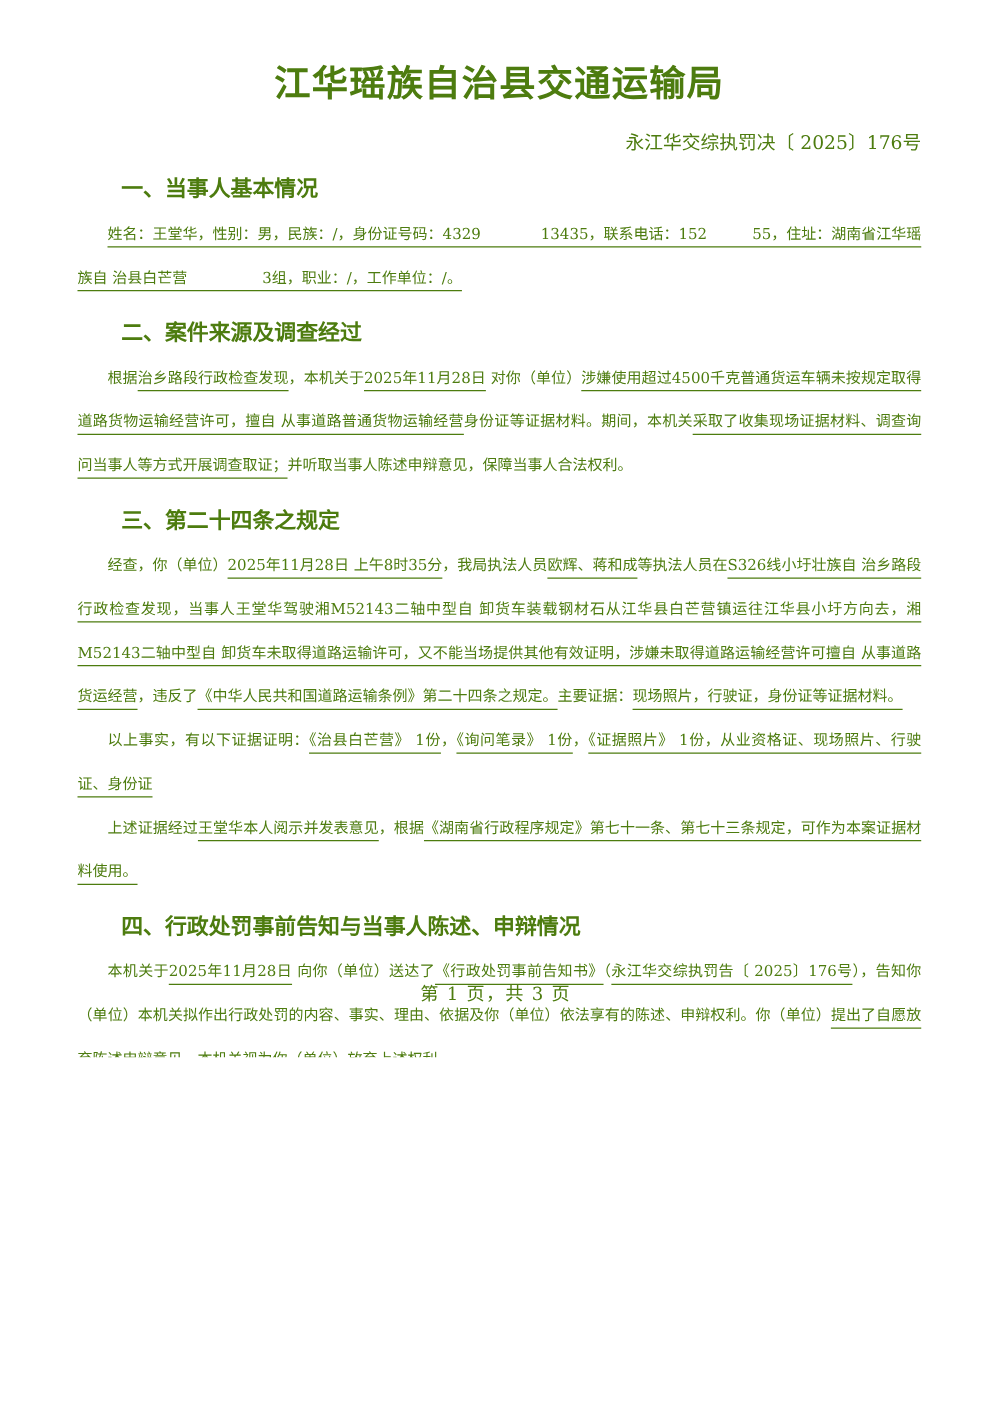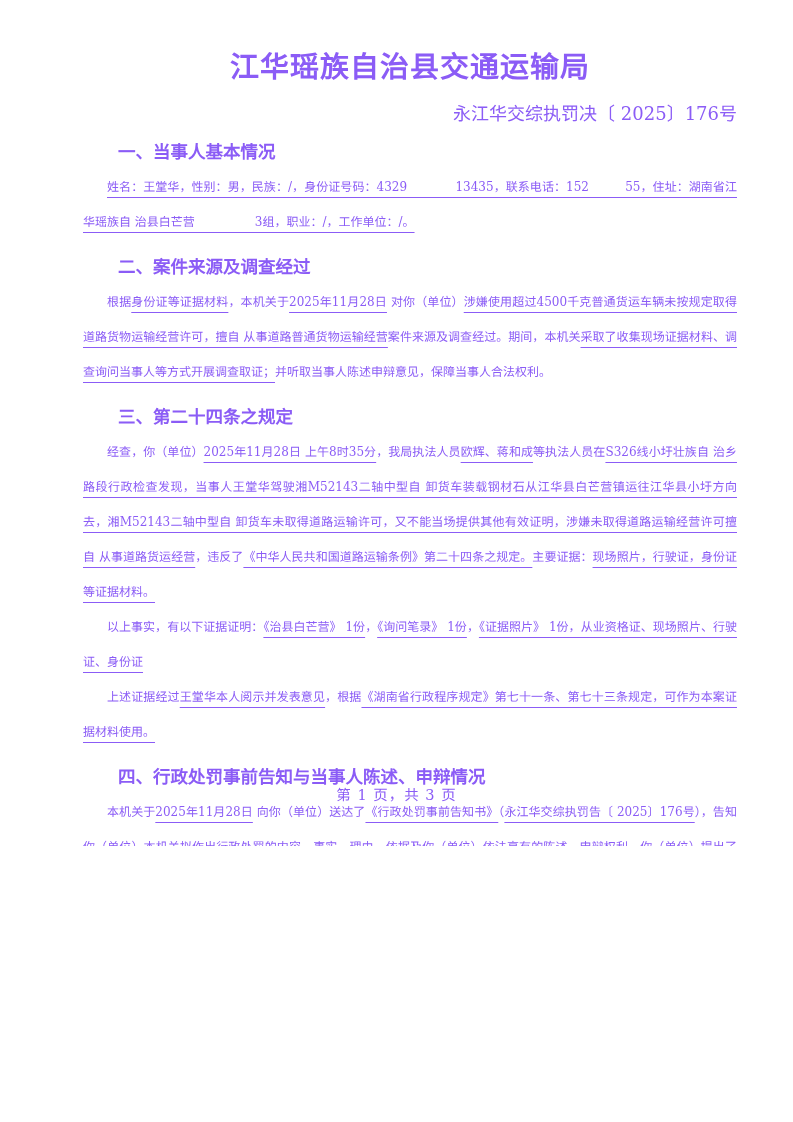--- a/index.html
+++ b/index.html
@@ -2,37 +2,37 @@
 <html lang="zh-CN"><head>
 <meta charset="utf-8">
 <style>
   html, body { margin: 0; padding: 0; background: #ffffff; }
   .page {
     position: relative;
     width: 793px;
     height: 846px;
     margin: 0 auto;
     background: #ffffff;
-    color: #8b5cf6;
+    color: #4d7c0f;
     font-family: "DejaVu Serif", "Liberation Serif", serif;
     overflow: hidden;
     box-sizing: border-box;
-    padding: 44px 56px 0 83px;
+    padding: 44px 56px 0 62px;
   }
   .titles { text-align: center; }
   .title {
     font-family: "DejaVu Sans", "Liberation Sans", sans-serif;
     font-weight: bold;
     font-size: 29px;
     line-height: 47px;
     letter-spacing: 1px;
   }
   .doc-number {
     text-align: right;
-    font-size: 18px;
+    font-size: 15px;
     line-height: 22px;
     margin-top: 12px;
     margin-bottom: 10px;
   }
   .content { display: block; }
   .sec-heading {
     font-family: "DejaVu Sans", "Liberation Sans", sans-serif;
     font-weight: bold;
     font-size: 17.5px;
     line-height: 35px;
@@ -70,21 +70,21 @@
   <header class="titles">
     <div class="title">江华瑶族自治县交通运输局</div>
   </header>
 
   <div class="doc-number">永江华交综执罚决〔 2025〕176号</div>
 
   <main class="content">
       <div class="sec-heading">一、当事人基本情况</div>
       <p class="para"><span class="u">姓名：王堂华，性别：男，民族：/，身份证号码：4329　　　　13435，联系电话：152　　　55，住址：湖南省江华瑶族自 治县白芒营　　　　　3组，职业：/，工作单位：/。</span></p>
       <div class="sec-heading">二、案件来源及调查经过</div>
-      <p class="para"><span>根据</span><span class="u">身份证等证据材料</span><span>，本机关于</span><span class="u">2025年11月28日</span><span> 对你（单位）</span><span class="u">涉嫌使用超过4500千克普通货运车辆未按规定取得道路货物运输经营许可，擅自 从事道路普通货物运输经营</span><span>案件来源及调查经过。期间，本机关</span><span class="u">采取了收集现场证据材料、调查询问当事人等方式开展调查取证；</span><span>并听取当事人陈述申辩意见，保障当事人合法权利。</span></p>
+      <p class="para"><span>根据</span><span class="u">治乡路段行政检查发现</span><span>，本机关于</span><span class="u">2025年11月28日</span><span> 对你（单位）</span><span class="u">涉嫌使用超过4500千克普通货运车辆未按规定取得道路货物运输经营许可，擅自 从事道路普通货物运输经营</span><span>身份证等证据材料。期间，本机关</span><span class="u">采取了收集现场证据材料、调查询问当事人等方式开展调查取证；</span><span>并听取当事人陈述申辩意见，保障当事人合法权利。</span></p>
       <div class="sec-heading">三、第二十四条之规定</div>
       <p class="para"><span>经查，你（单位）</span><span class="u">2025年11月28日 上午8时35分</span><span>，我局执法人员</span><span class="u">欧辉、蒋和成</span><span>等执法人员在</span><span class="u">S326线小圩壮族自 治乡路段行政检查发现，当事人王堂华驾驶湘M52143二轴中型自 卸货车装载钢材石从江华县白芒营镇运往江华县小圩方向去，湘M52143二轴中型自 卸货车未取得道路运输许可，又不能当场提供其他有效证明，涉嫌未取得道路运输经营许可擅自 从事道路货运经营</span><span>，违反了</span><span class="u">《中华人民共和国道路运输条例》第二十四条之规定。</span><span>主要证据：</span><span class="u">现场照片，行驶证，身份证等证据材料。</span></p>
       <p class="para"><span>以上事实，有以下证据证明：</span><span class="u">《治县白芒营》 1份</span><span>，</span><span class="u">《询问笔录》 1份</span><span>，</span><span class="u">《证据照片》 1份，从业资格证、现场照片、行驶证、身份证</span></p>
       <p class="para"><span>上述证据经过</span><span class="u">王堂华本人阅示并发表意见</span><span>，根据</span><span class="u">《湖南省行政程序规定》第七十一条、第七十三条规定，可作为本案证据材料使用。</span></p>
       <div class="sec-heading">四、行政处罚事前告知与当事人陈述、申辩情况</div>
       <p class="para"><span>本机关于</span><span class="u">2025年11月28日</span><span> 向你（单位）送达了</span><span class="u">《行政处罚事前告知书》</span><span>（</span><span class="u">永江华交综执罚告〔 2025〕176号</span><span>），告知你（单位）本机关拟作出行政处罚的内容、事实、理由、依据及你（单位）依法享有的陈述、申辩权利。你（单位）</span><span class="u">提出了自愿放弃陈述申辩意见，本机关视为你（单位）放弃上述权利。</span></p>
     </main>
 
   <footer class="footer">第 1 页，共 3 页</footer>
 

